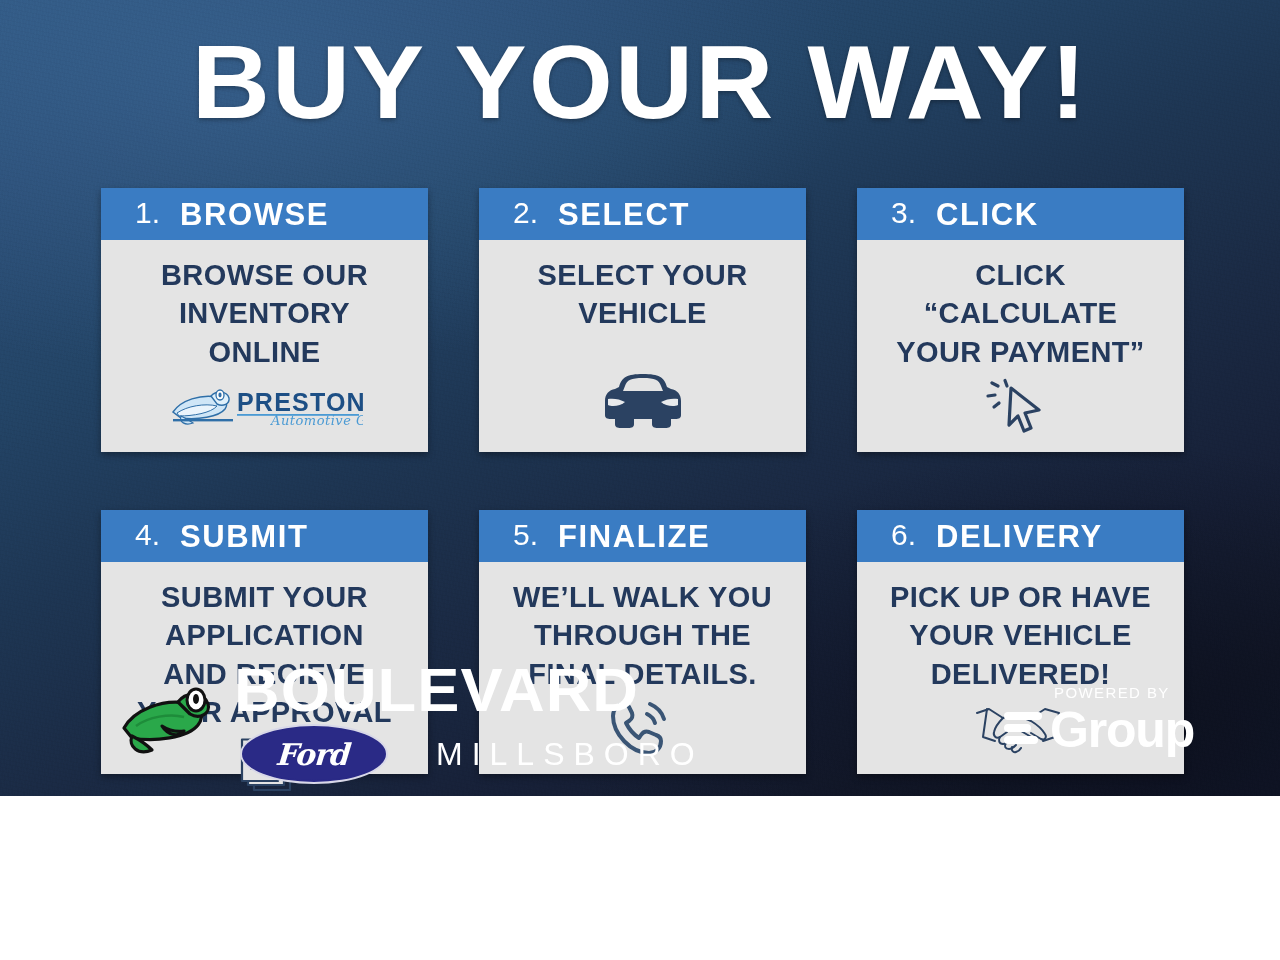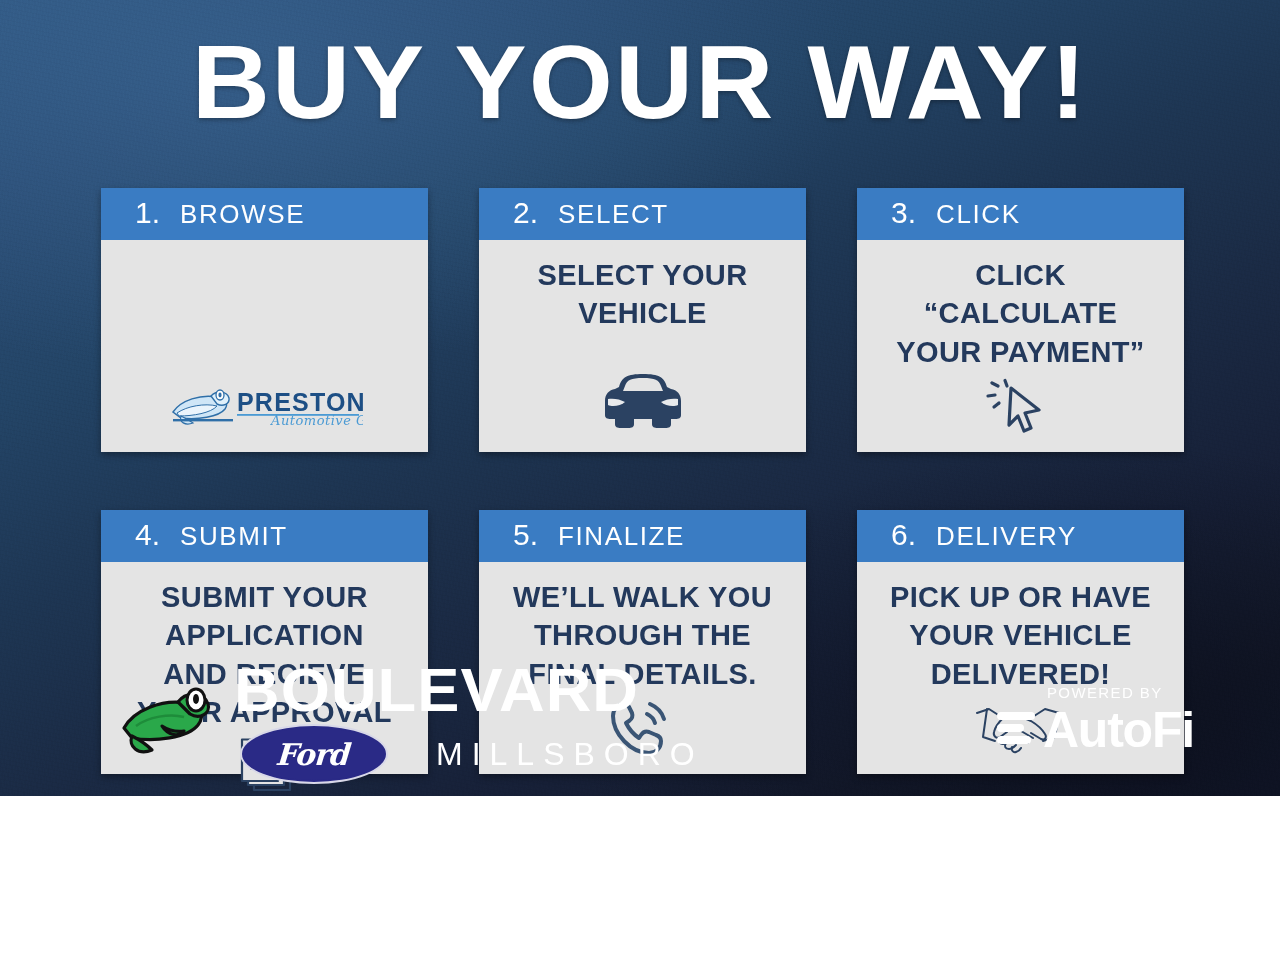--- a/index.html
+++ b/index.html
@@ -75,22 +75,22 @@
   }
   .step-num {
     font-size: 30px;
     font-weight: 400;
     line-height: 1;
     margin-right: 20px;
     position: relative;
     top: -1px;
   }
   .step-title {
-    font-size: 26px;
-    font-weight: 400;
+    font-size: 31px;
+    font-weight: 700;
     letter-spacing: 1.6px;
     line-height: 1;
   }
   .card-body {
     flex: 1 1 auto;
     display: flex;
     flex-direction: column;
     align-items: center;
     justify-content: flex-start;
     padding: 16px 12px 10px;
@@ -209,20 +209,23 @@
   <div class="headline">BUY YOUR WAY!</div>
 
   <div class="grid">
 
     <div class="card">
       <div class="card-head">
         <span class="step-num">1.</span>
         <span class="step-title">BROWSE</span>
       </div>
       <div class="card-body">
+        <div class="card-text">BROWSE OUR
+INVENTORY
+ONLINE</div>
         <div class="preston">
           <svg width="196" height="48" viewBox="0 0 196 48" aria-hidden="true">
             <g>
 
               <path d="M6 30 C14 18, 34 12, 50 15 C58 16, 62 21, 58 27 C52 35, 30 38, 14 36 Z" fill="#cfe6f7" stroke="#2f6fa8" stroke-width="1.4"></path>
               <path d="M10 31 C20 24, 38 21, 50 24 C44 31, 26 34, 12 34 Z" fill="#eaf4fc" stroke="#2f6fa8" stroke-width="1"></path>
 
               <path d="M44 14 C50 8, 60 9, 62 16 C63 22, 56 25, 50 22 Z" fill="#dff0fb" stroke="#2f6fa8" stroke-width="1.4"></path>
               <ellipse cx="53" cy="13" rx="4" ry="5" fill="#ffffff" stroke="#2f6fa8" stroke-width="1.3"></ellipse>
               <ellipse cx="53" cy="13" rx="1.6" ry="2.4" fill="#2f6fa8"></ellipse>
@@ -384,18 +387,18 @@
     <div class="autofi">
       <div class="af-powered">POWERED BY</div>
       <div class="af-wordmark">
         <span class="af-bars">
           <svg width="42" height="44" viewBox="0 0 42 44" aria-hidden="true">
             <rect x="2" y="6" width="38" height="8" rx="4" fill="#ffffff"></rect>
             <rect x="2" y="18" width="27" height="8" rx="4" fill="#ffffff"></rect>
             <rect x="2" y="30" width="34" height="8" rx="4" fill="#ffffff"></rect>
           </svg>
         </span>
-        <span class="af-name">AutoFi</span>
+        <span class="af-name">Group</span>
       </div>
     </div>
 
   </div>
 </div>
 
 </body></html>

